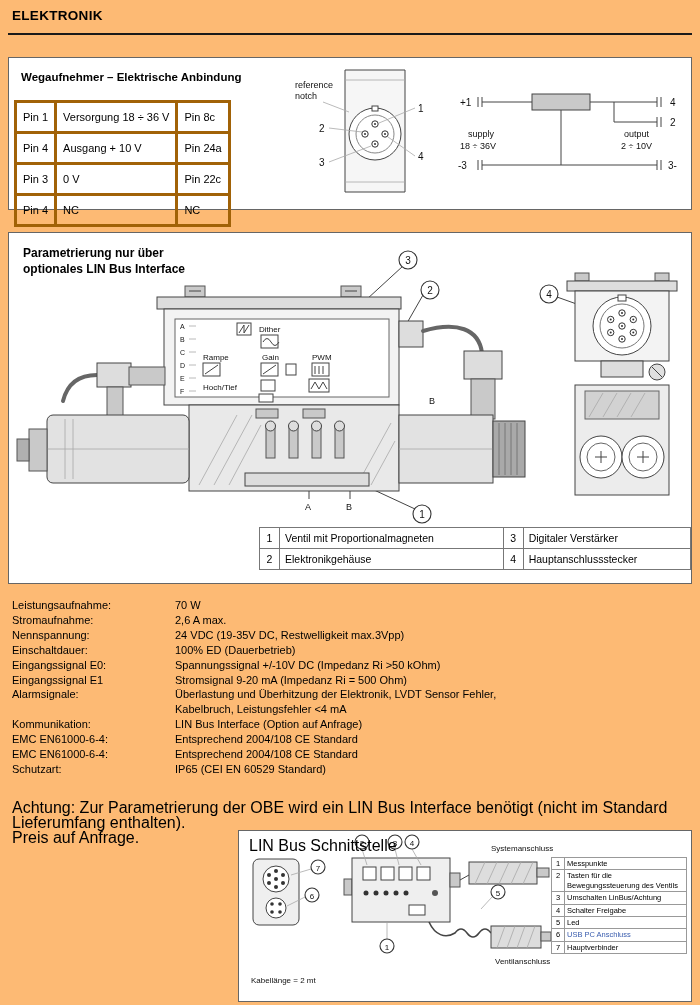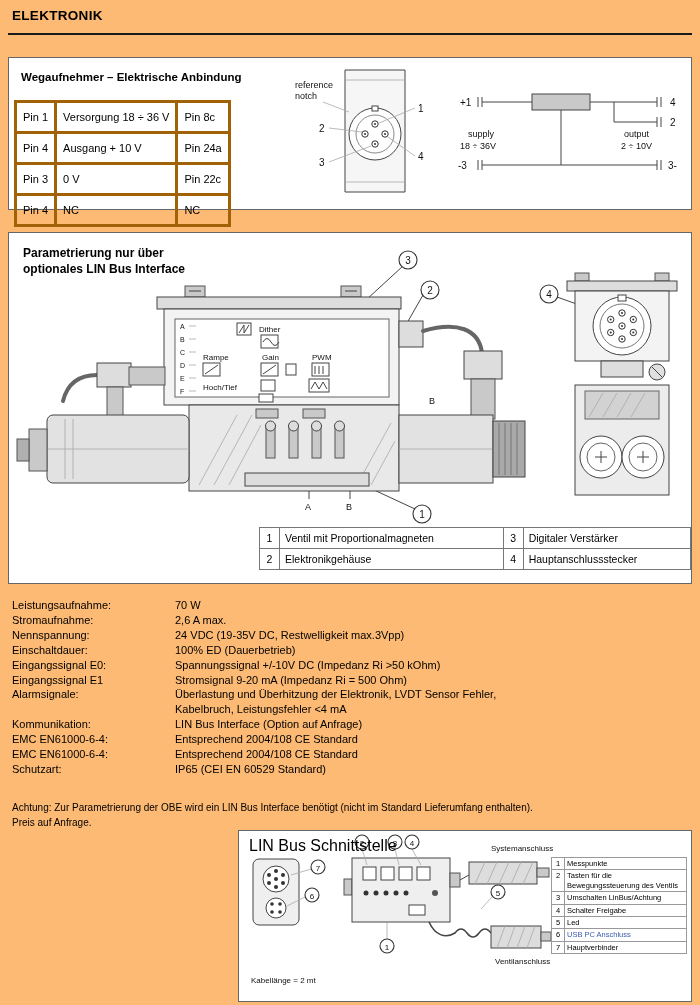--- a/index.html
+++ b/index.html
@@ -13,21 +13,21 @@
   .b-title{font-weight:bold;font-size:11.5px}
   .b2-title{font-weight:bold;font-size:12px;line-height:16px}
   .pin-table{border-collapse:collapse;font-size:11px}
   .pin-table td{border:3px solid #a16207;padding:1px 6px;height:31px;white-space:nowrap}
   .legend-table{border-collapse:collapse;font-size:10.5px;background:#fff}
   .legend-table td{border:1px solid #777;height:21px;padding:0 5px}
   .legend-table td.num{width:20px;text-align:center;padding:0;font-weight:normal}
   .legend-table td.lbl{font-weight:normal}
   .spec-row{display:flex;font-size:11px;line-height:14.9px}
   .spec-label{width:163px;flex:0 0 163px}
-  .achtung{font-size:10px;line-height:15px}
+  .achtung{font-size:16px;line-height:15px}
   .lin-title{font-weight:normal;font-size:16px}
   .lin-table{border-collapse:collapse;font-size:7.5px;line-height:1.25;background:#fff}
   .lin-table td{border:1px solid #999;padding:1px 2px;vertical-align:top}
   .lin-table td.num{width:13px;text-align:center}
   .usb{color:#3a5dae}
   svg{display:block}
   svg text{font-family:"Liberation Sans",sans-serif;fill:#111}
   .ln{stroke:#444;stroke-width:1;fill:none}
   .thin{stroke:#a8a8a8;stroke-width:.8;fill:none}
   .cable{stroke:#666;stroke-width:4;fill:none;stroke-linecap:round}

